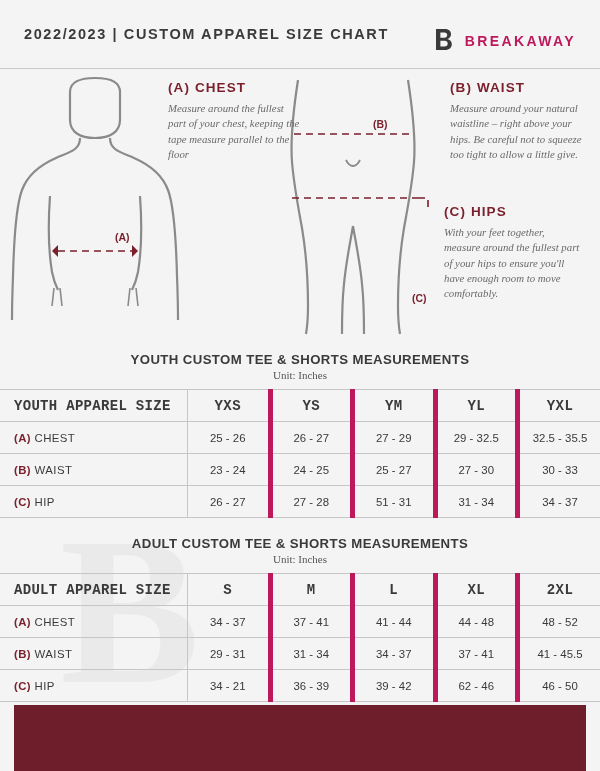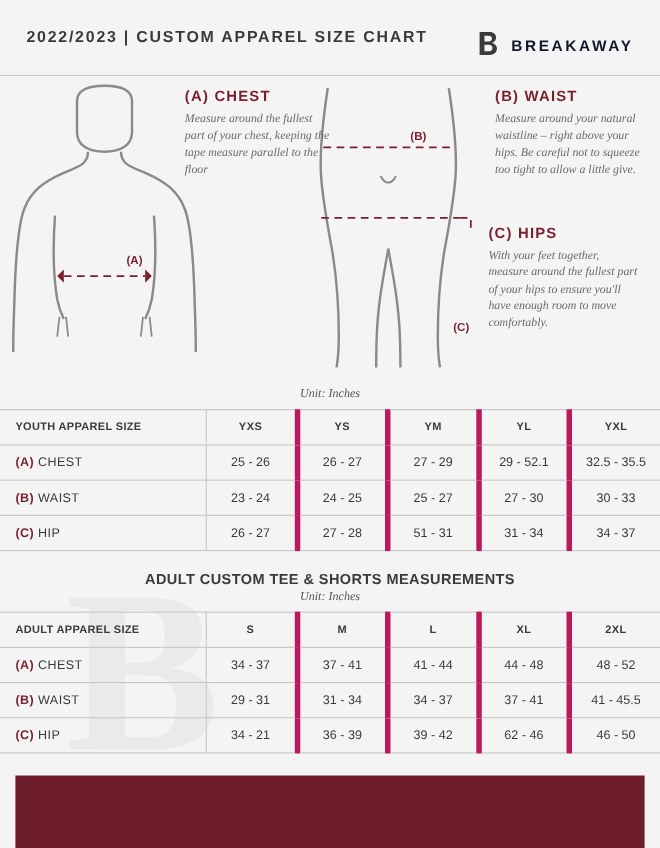--- a/index.html
+++ b/index.html
@@ -56,21 +56,21 @@
   }
   .brand-mark {
     width: 26px;
     height: 30px;
     position: relative;
   }
   .brand-name {
     font-size: 14px;
     font-weight: bold;
     letter-spacing: 2.4px;
-    color: #0f172a;
+    color: #be185d;
   }
   .header-rule {
     position: absolute;
     left: 0;
     right: 0;
     top: 68px;
     height: 1px;
     background: #c9c9c9;
     z-index: 2;
   }
@@ -118,21 +118,20 @@
   .table-title {
     text-align: center;
     font-size: 13.2px;
     font-weight: bold;
     letter-spacing: 0.4px;
     color: #3a3a3a;
   }
   .table-unit {
     text-align: center;
     font-size: 11px;
-    font-style: italic;
     color: #555;
     margin-top: 2px;
     margin-bottom: 8px;
     font-family: "Liberation Serif", serif;
   }
   table.size {
     width: 100%;
     border-collapse: collapse;
     table-layout: fixed;
   }
@@ -150,22 +149,23 @@
     padding-left: 14px;
     width: 172px;
     border-left: none;
     border-right: 1px solid #c6c6c6;
   }
   table.size th:last-child, table.size td:last-child {
     border-right: none;
   }
   table.size thead th {
     font-weight: bold;
-    font-size: 10px;
+    font-size: 14px;
     letter-spacing: 0.4px;
+    font-family: Liberation Mono, monospace;
   }
   table.size thead th:first-child {
     letter-spacing: 0.3px;
   }
   .row-label {
     font-size: 11.6px;
     letter-spacing: 0.4px;
   }
   .tag {
     color: #7a1f2b;
@@ -256,39 +256,40 @@
       <div class="note-title">(B) WAIST</div>
       <div class="note-body">Measure around your natural waistline – right above your hips. Be careful not to squeeze too tight to allow a little give.</div>
     </div>
     <div class="note note-hips">
       <div class="note-title">(C) HIPS</div>
       <div class="note-body">With your feet together, measure around the fullest part of your hips to ensure you'll have enough room to move comfortably.</div>
     </div>
   </div>
 
   <div class="table-block">
+    <div class="table-title">YOUTH CUSTOM TEE &amp; SHORTS MEASUREMENTS</div>
     <div class="table-unit">Unit: Inches</div>
     <table class="size">
       <thead>
         <tr>
           <th>YOUTH APPAREL SIZE</th>
           <th>YXS</th>
           <th>YS</th>
           <th>YM</th>
           <th>YL</th>
           <th>YXL</th>
         </tr>
       </thead>
       <tbody>
         <tr>
           <td class="row-label"><span class="tag">(A)</span> <span>CHEST</span></td>
           <td>25 - 26</td>
           <td>26 - 27</td>
           <td>27 - 29</td>
-          <td>29 - 52.1</td>
+          <td>29 - 32.5</td>
           <td>32.5 - 35.5</td>
         </tr>
         <tr>
           <td class="row-label"><span class="tag">(B)</span> <span>WAIST</span></td>
           <td>23 - 24</td>
           <td>24 - 25</td>
           <td>25 - 27</td>
           <td>27 - 30</td>
           <td>30 - 33</td>
         </tr>

